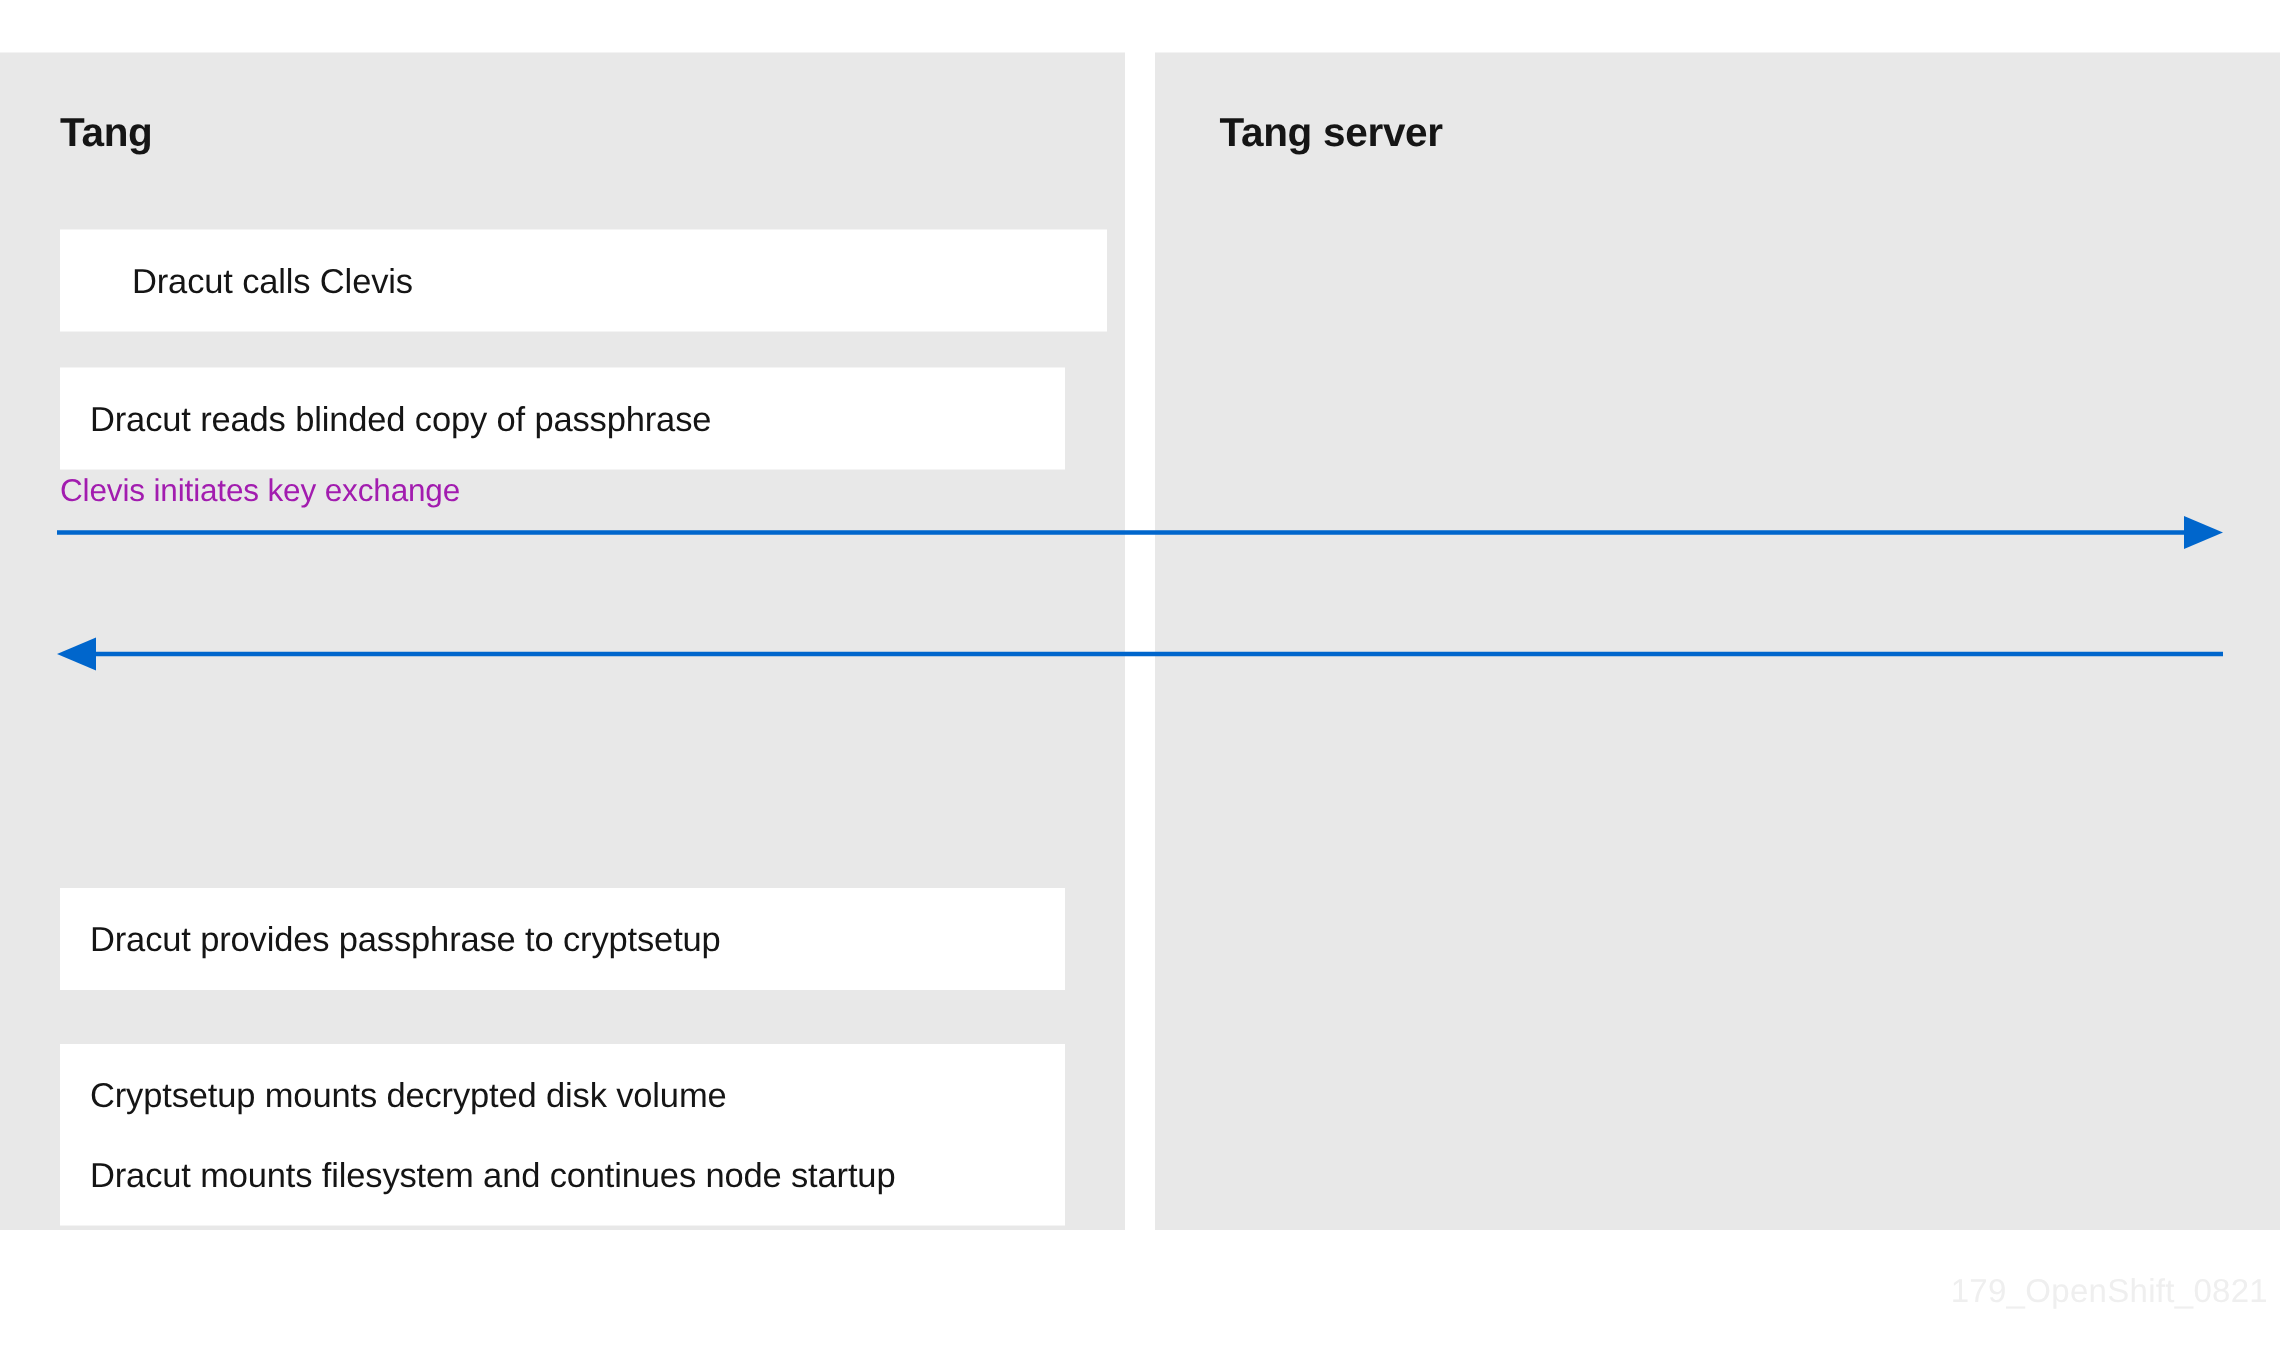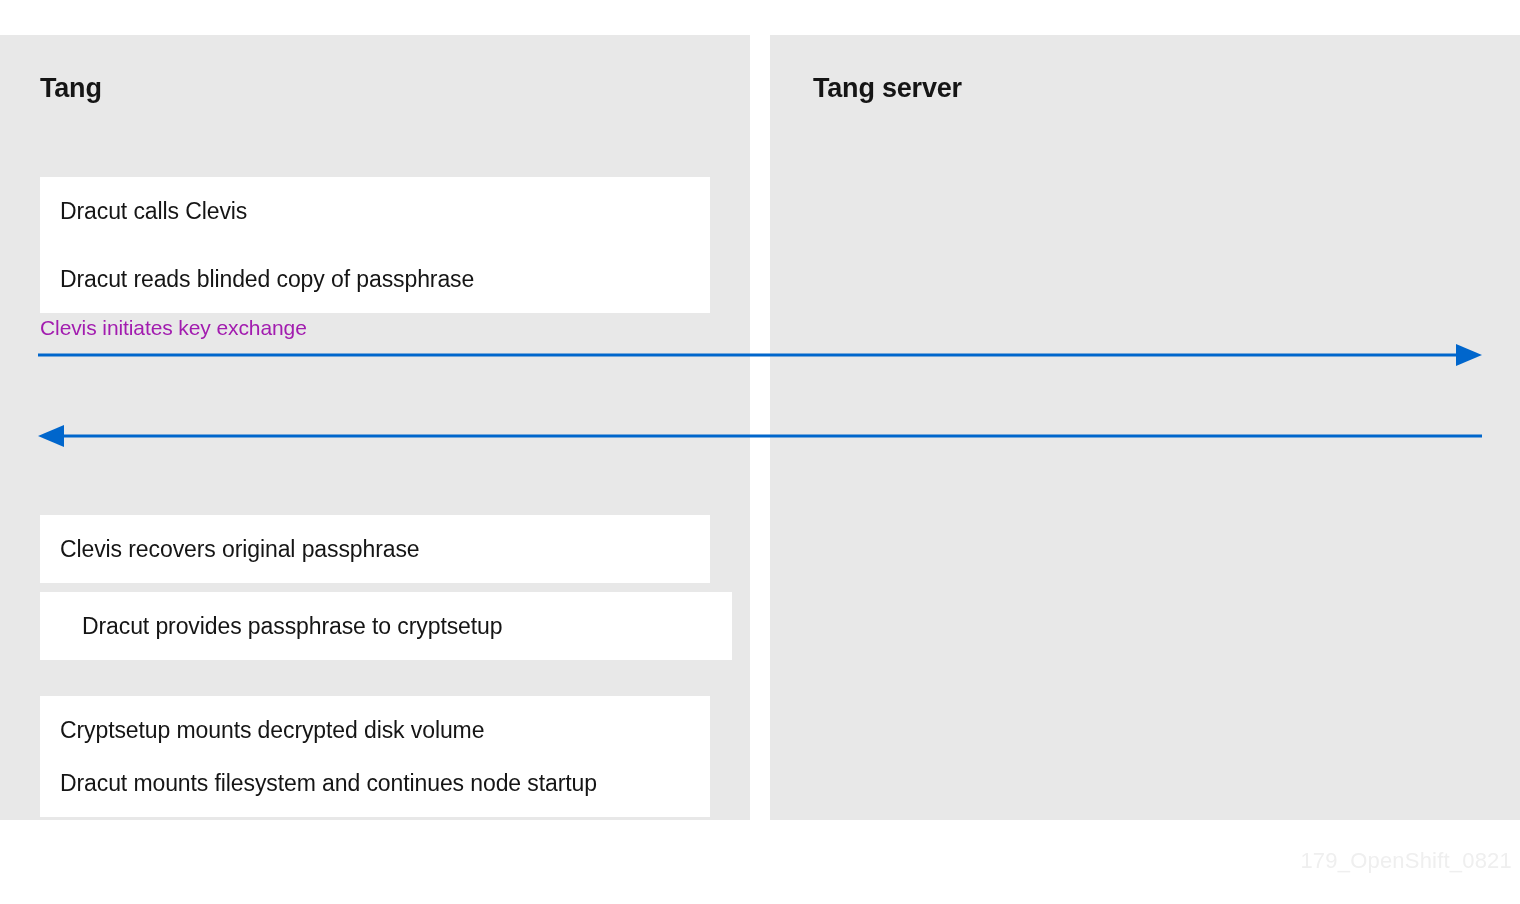--- a/index.html
+++ b/index.html
@@ -64,24 +64,24 @@
     align-items: center;
   }
   .step-box-label {
     padding-left: 20px;
     font-size: 23px;
     color: #151515;
     letter-spacing: -0.1px;
     white-space: nowrap;
   }
 
-  .box-0 { top: 142px; }
+  .box-0 { top: 118px; padding-left: 28px; }
   .box-1 { top: 210px; }
   .box-2 { top: 480px; }
-  .box-3 { top: 557px; padding-left: 22px; }
+  .box-3 { top: 557px; }
   .box-4 { top: 661px; }
   .box-5 { top: 714px; }
 
   
   .arrow-group {
     position: absolute;
   }
   .arrow-label {
     position: absolute;
     font-size: 21px;
@@ -129,23 +129,20 @@
     <div class="panel-title">Tang</div>
 
     <div class="step-box box-0">
       <span class="step-box-label">Dracut calls Clevis</span>
     </div>
 
     <div class="step-box box-1">
       <span class="step-box-label">Dracut reads blinded copy of passphrase</span>
     </div>
 
-    <div class="step-box box-2">
-      <span class="step-box-label">Clevis recovers original passphrase</span>
-    </div>
 
     <div class="step-box box-3">
       <span class="step-box-label">Dracut provides passphrase to cryptsetup</span>
     </div>
 
     <div class="step-box box-4">
       <span class="step-box-label">Cryptsetup mounts decrypted disk volume</span>
     </div>
 
     <div class="step-box box-5">

